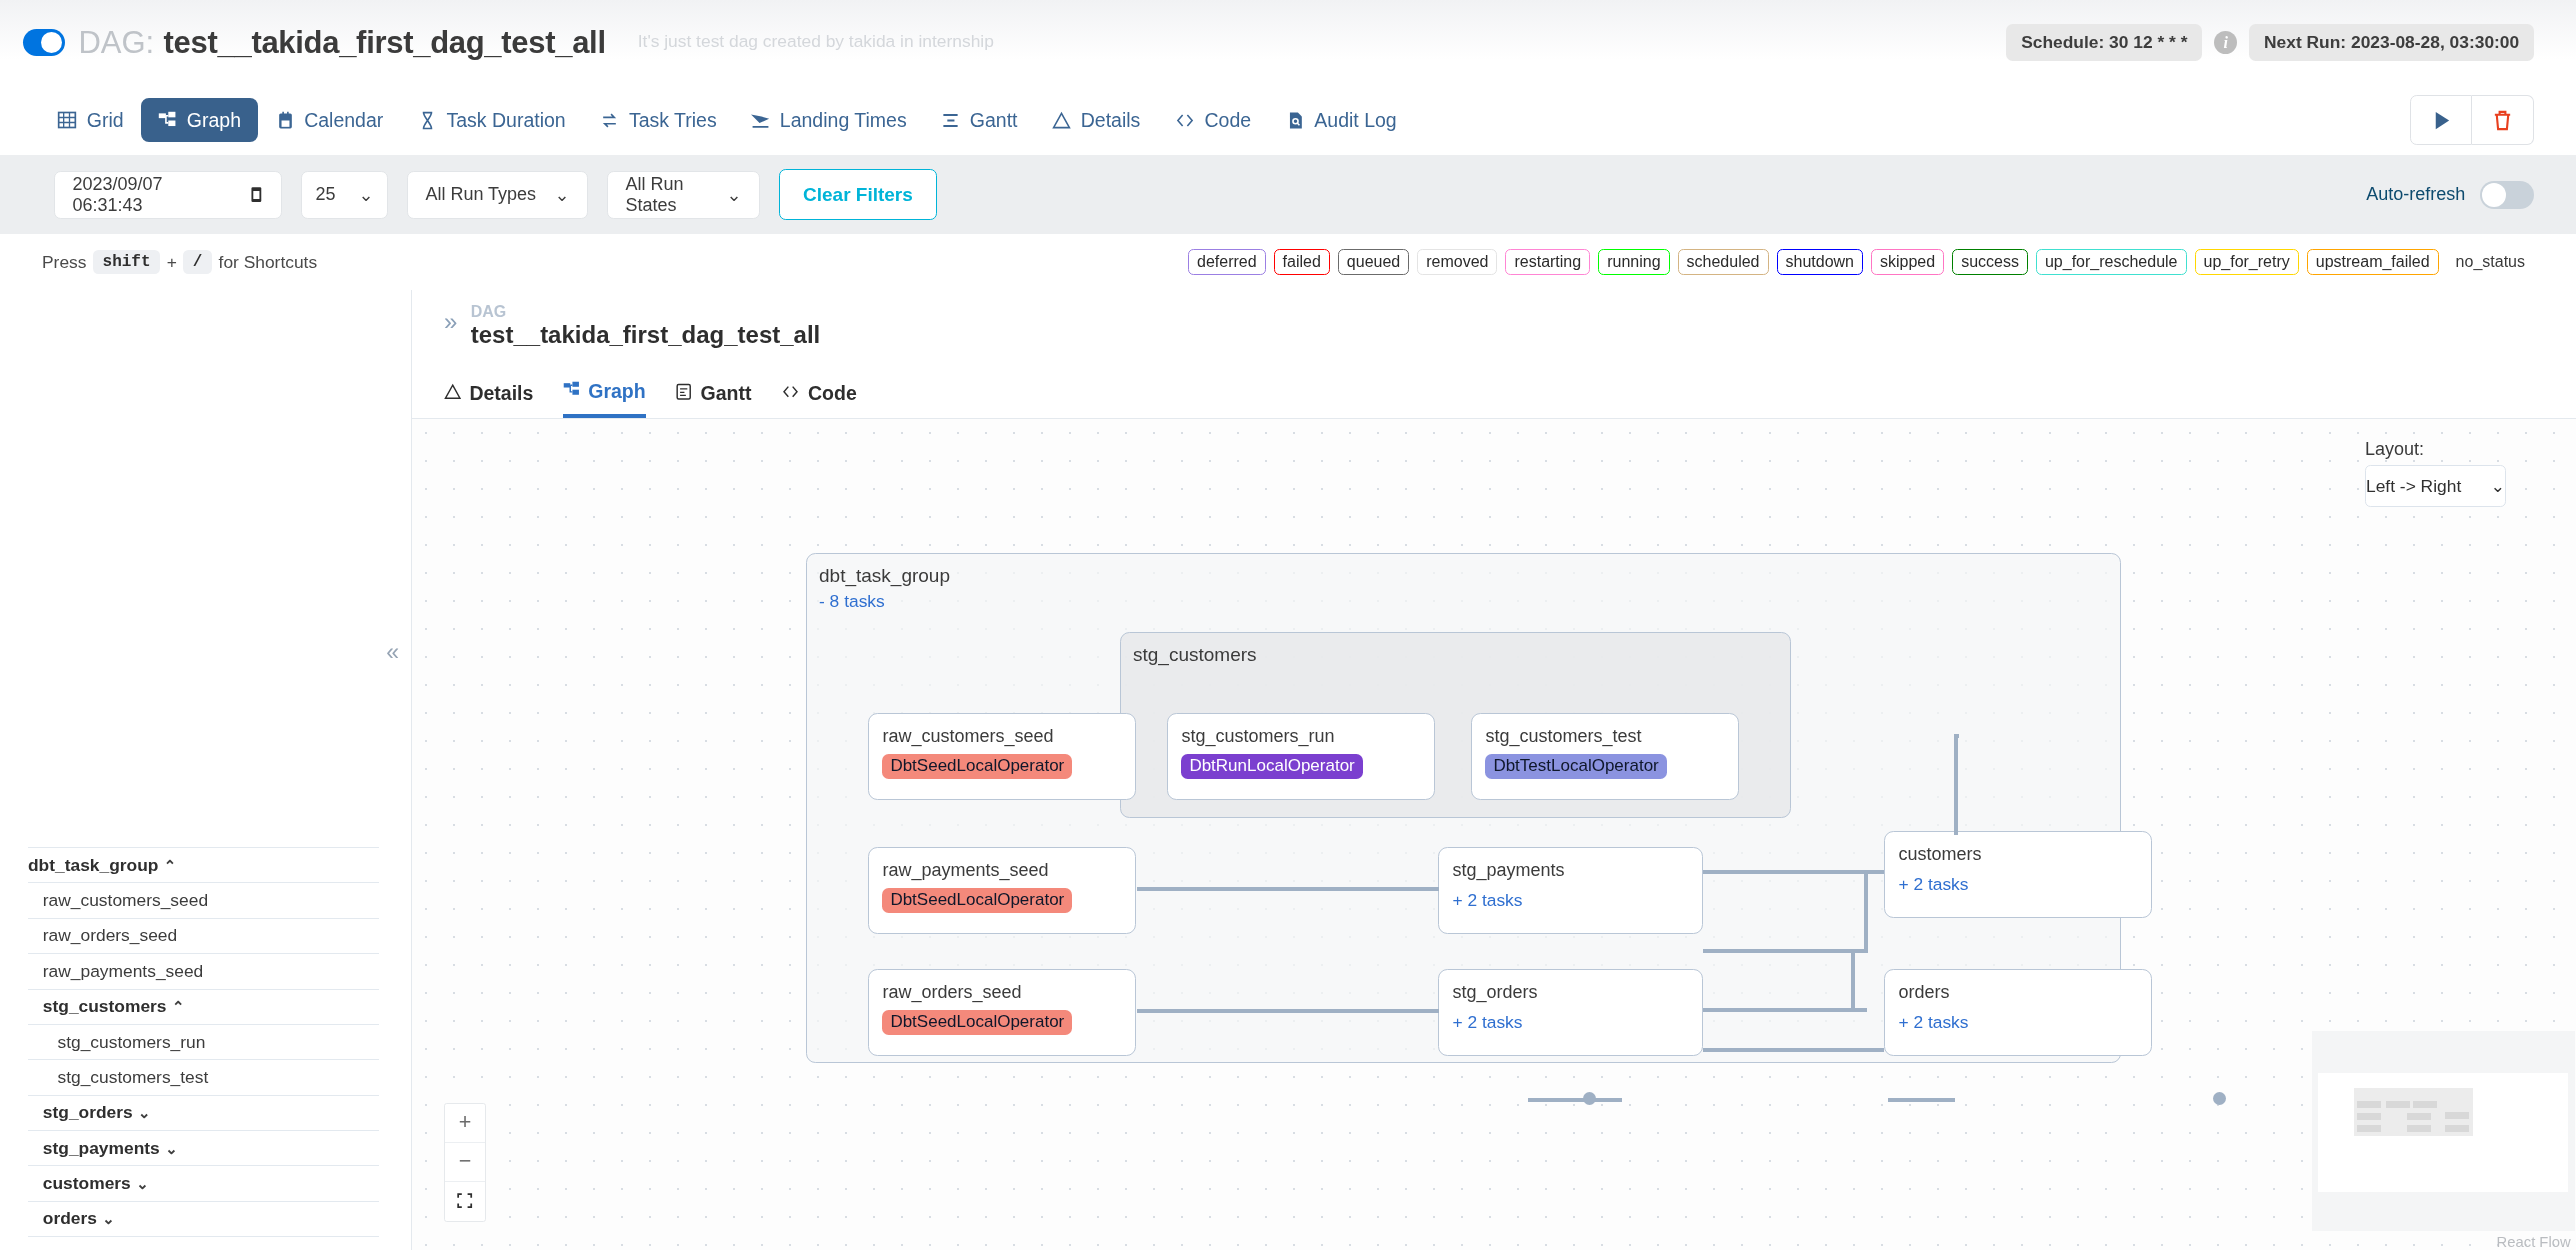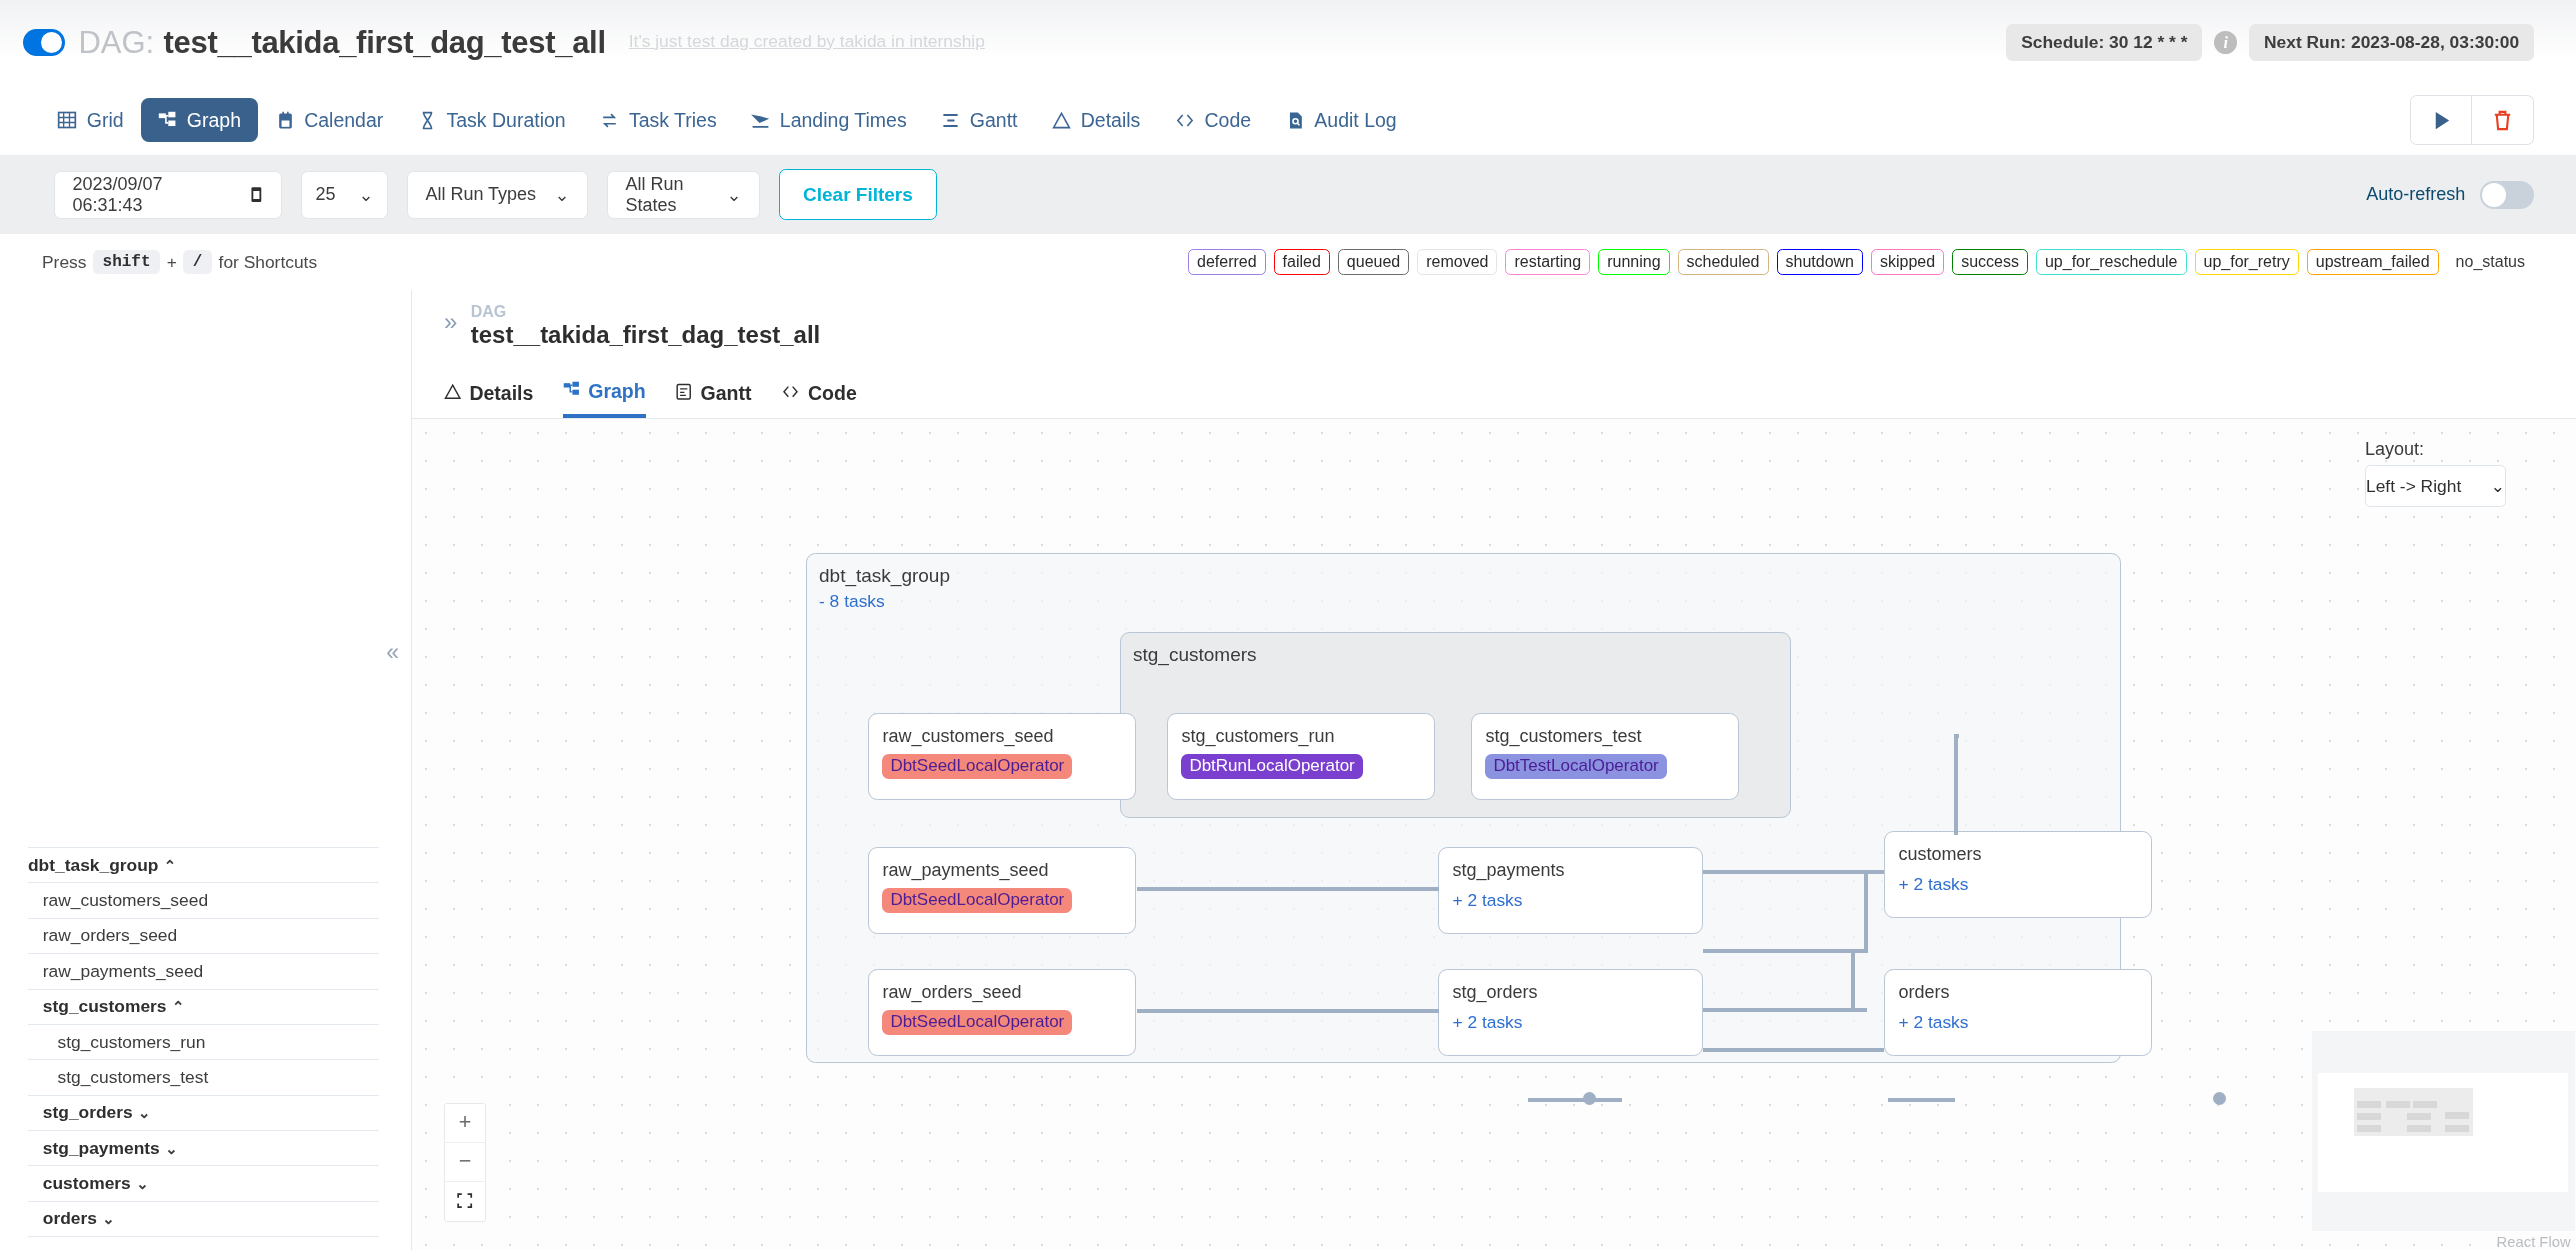--- a/index.html
+++ b/index.html
@@ -20,21 +20,21 @@
     width: 42px; height: 27px; border-radius: 13.4px;
     background: #0074e0; position: relative; flex: none; margin-right: 13.4px;
     cursor: pointer;
   }
   .dag-toggle .knob {
     position: absolute; top: 2.7px; right: 2.7px;
     width: 21.5px; height: 21.5px; border-radius: 50%; background: #fff;
   }
   .hdr-dag-label { font-size: 31px; color: #bfc3c8; font-weight: 400; margin-right: 9.4px; }
   .hdr-title { font-size: 31px; font-weight: 700; color: #3b3b3b; letter-spacing: -0.3px; }
-  .hdr-desc { font-size: 17.4px; color: #d4d7db; margin-left: 23px; padding-bottom: 2.7px; text-decoration: underline; }
+  .hdr-desc { font-size: 17.4px; color: #d4d7db; margin-left: 32px; padding-bottom: 2.7px; }
   .hdr-right { margin-left: auto; display: flex; align-items: center; gap: 12px; }
   .pill {
     background: #e8e8e8; border-radius: 6.7px; padding: 8px 14.8px;
     font-size: 17.4px; font-weight: 700; color: #3d3d3d; white-space: nowrap;
   }
   .info-icon {
     width: 23px; height: 23px; border-radius: 50%; background: #bdbdbd;
     color: #fff; font-size: 16px; font-weight: 700; font-style: italic;
     display: flex; align-items: center; justify-content: center;
     font-family: "Liberation Serif", serif;
@@ -173,21 +173,21 @@
   .tg.inner { background: rgba(232,233,235,.9); }
 
   .node {
     position: absolute; background: #fff; border: 1.3px solid #b9c6d6;
     border-radius: 9.4px; padding: 12px 13.4px; cursor: pointer;
   }
   .node .n-name { font-size: 18px; color: #3b3b3b; }
   .node .n-sub { font-size: 17.4px; color: #2f6fd0; margin-top: 9.4px; }
   .op {
     display: inline-block; margin-top: 6.7px; border-radius: 6.7px;
-    padding: 2.7px 8px; font-size: 17px; color: #4c1d95; white-space: nowrap;
+    padding: 2.7px 8px; font-size: 17px; color: #0f172a; white-space: nowrap;
   }
 
   .edge { position: absolute; background: #9fb0c4; }
   .dot {
     position: absolute; width: 13.4px; height: 13.4px; border-radius: 50%;
     background: #9fb0c4;
   }
 
   .zoomctl {
     position: absolute; left: 32px; bottom: 29.5px;

